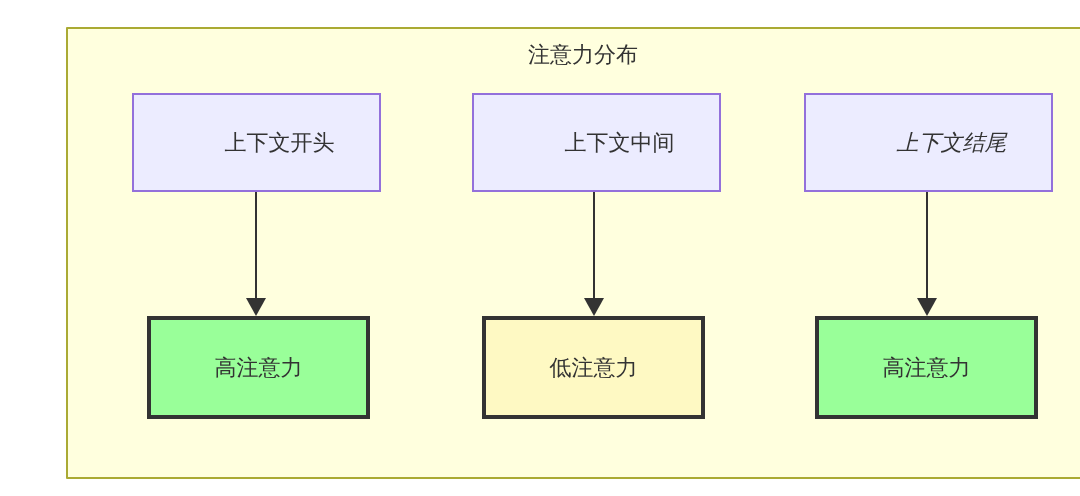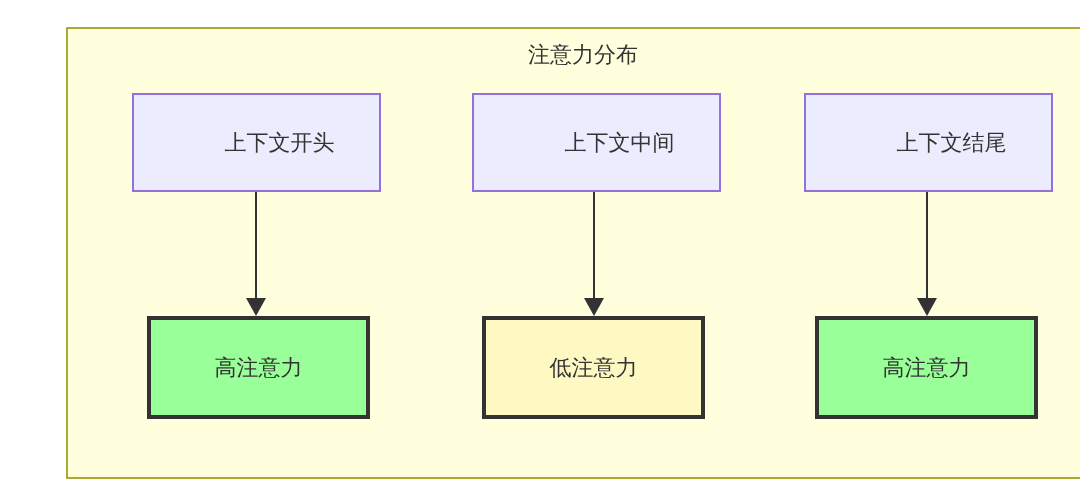--- a/index.html
+++ b/index.html
@@ -76,21 +76,21 @@
     border: 4px solid #333333;
     align-items: center;
   }
 
   .fill-high { background: #99ff99; }
   .fill-low  { background: #fef9c3; }
 
   
   .col-1 .node-context   { left: 88px;  }
   .col-2 .node-context   { left: 428px; }
-  .col-3 .node-context   { left: 760px; }
+  .col-3 .node-context   { left: 760px; font-style: italic; }
 
   .col-1 .node-attention { left: 103px; }
   .col-2 .node-attention { left: 438px; }
   .col-3 .node-attention { left: 771px; }
 
   
   .edge {
     position: absolute;
     top: 192px;
     width: 24px;

